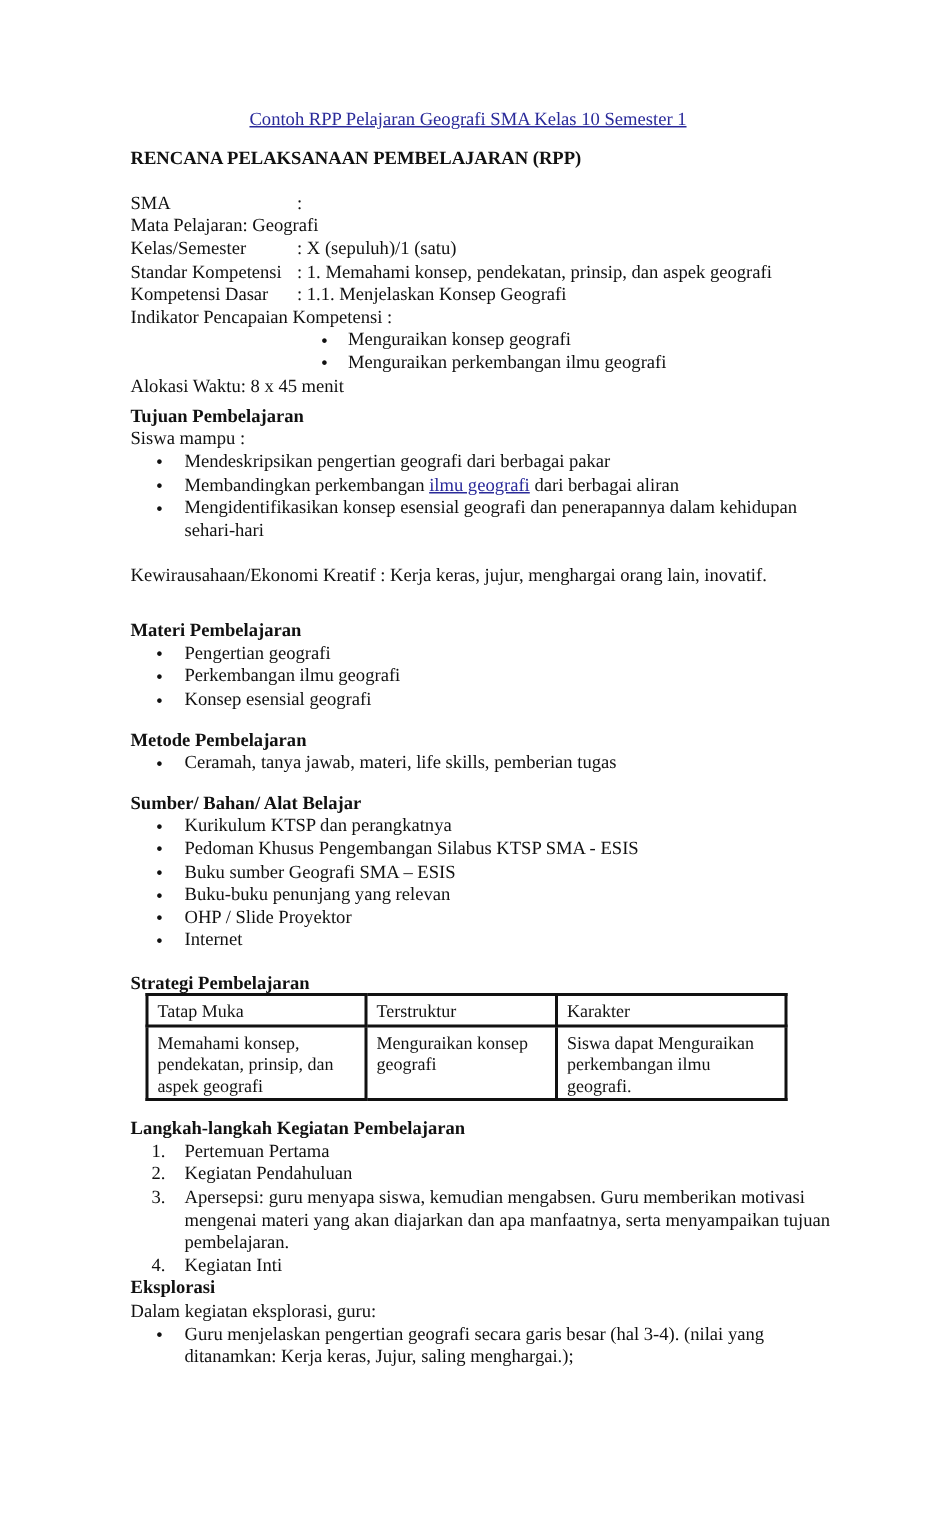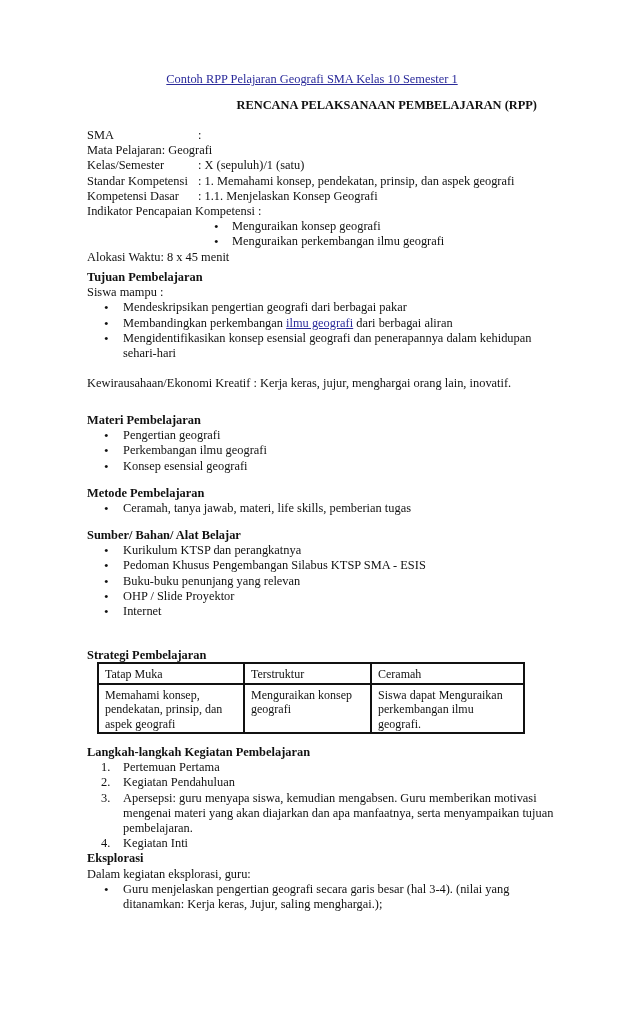--- a/index.html
+++ b/index.html
@@ -5,21 +5,21 @@
   html, body { margin: 0; padding: 0; background: #ffffff; }
   body {
     width: 621px; height: 1022px; overflow: hidden;
     font-family: "Liberation Serif", serif;
     font-size: 12.4px; color: #111; line-height: 15.2px;
     position: relative;
   }
   .page { position: absolute; left: 87px; top: 0; width: 470px; }
   a.link { color: #2a2a9a; text-decoration: underline; }
   .doc-link { position: absolute; top: 72px; left: 0; width: 450px; text-align: center; }
-  .doc-title { position: absolute; top: 98px; left: 0; width: 450px; text-align: right; font-weight: bold; }
+  .doc-title { position: absolute; top: 98px; left: 0; width: 450px; text-align: left; font-weight: bold; }
   .block { position: absolute; left: 0; width: 470px; }
   .row { white-space: nowrap; }
   .lbl { display: inline-block; }
   .h { font-weight: bold; }
   ul.bul, ol.num { margin: 0; padding: 0; list-style: none; }
   ul.bul li, ol.num li { position: relative; padding-left: 36px; }
   ul.bul li::before {
     content: "\2022"; position: absolute; left: 17px; top: 0; font-size: 13px;
   }
   ol.num li .n { position: absolute; left: 14px; top: 0; }
@@ -84,35 +84,36 @@
     <ul class="bul">
       <li>Ceramah, tanya jawab, materi, life skills, pemberian tugas</li>
     </ul>
   </div>
 
   <div class="block" style="top:528px;">
     <div class="h">Sumber/ Bahan/ Alat Belajar</div>
     <ul class="bul">
       <li>Kurikulum KTSP dan perangkatnya</li>
       <li>Pedoman Khusus Pengembangan Silabus KTSP SMA - ESIS</li>
+      <li>Buku sumber Geografi SMA – ESIS</li>
       <li>Buku-buku penunjang yang relevan</li>
       <li>OHP / Slide Proyektor</li>
       <li>Internet</li>
     </ul>
   </div>
 
   <div class="block" style="top:648px;">
     <div class="h">Strategi Pembelajaran</div>
   </div>
   <table class="strat" style="top:662px;">
     <tbody>
         <tr>
       <td style="width:132px">Tatap Muka</td>
       <td style="width:113px">Terstruktur</td>
-      <td>Ceramah</td>
+      <td>Karakter</td>
     </tr>
     <tr>
       <td>Memahami konsep, pendekatan, prinsip, dan aspek geografi</td>
       <td>Menguraikan konsep geografi</td>
       <td>Siswa dapat Menguraikan perkembangan ilmu geografi.</td>
     </tr>
   </tbody>
     </table>
 
   <div class="block" style="top:745px;">

